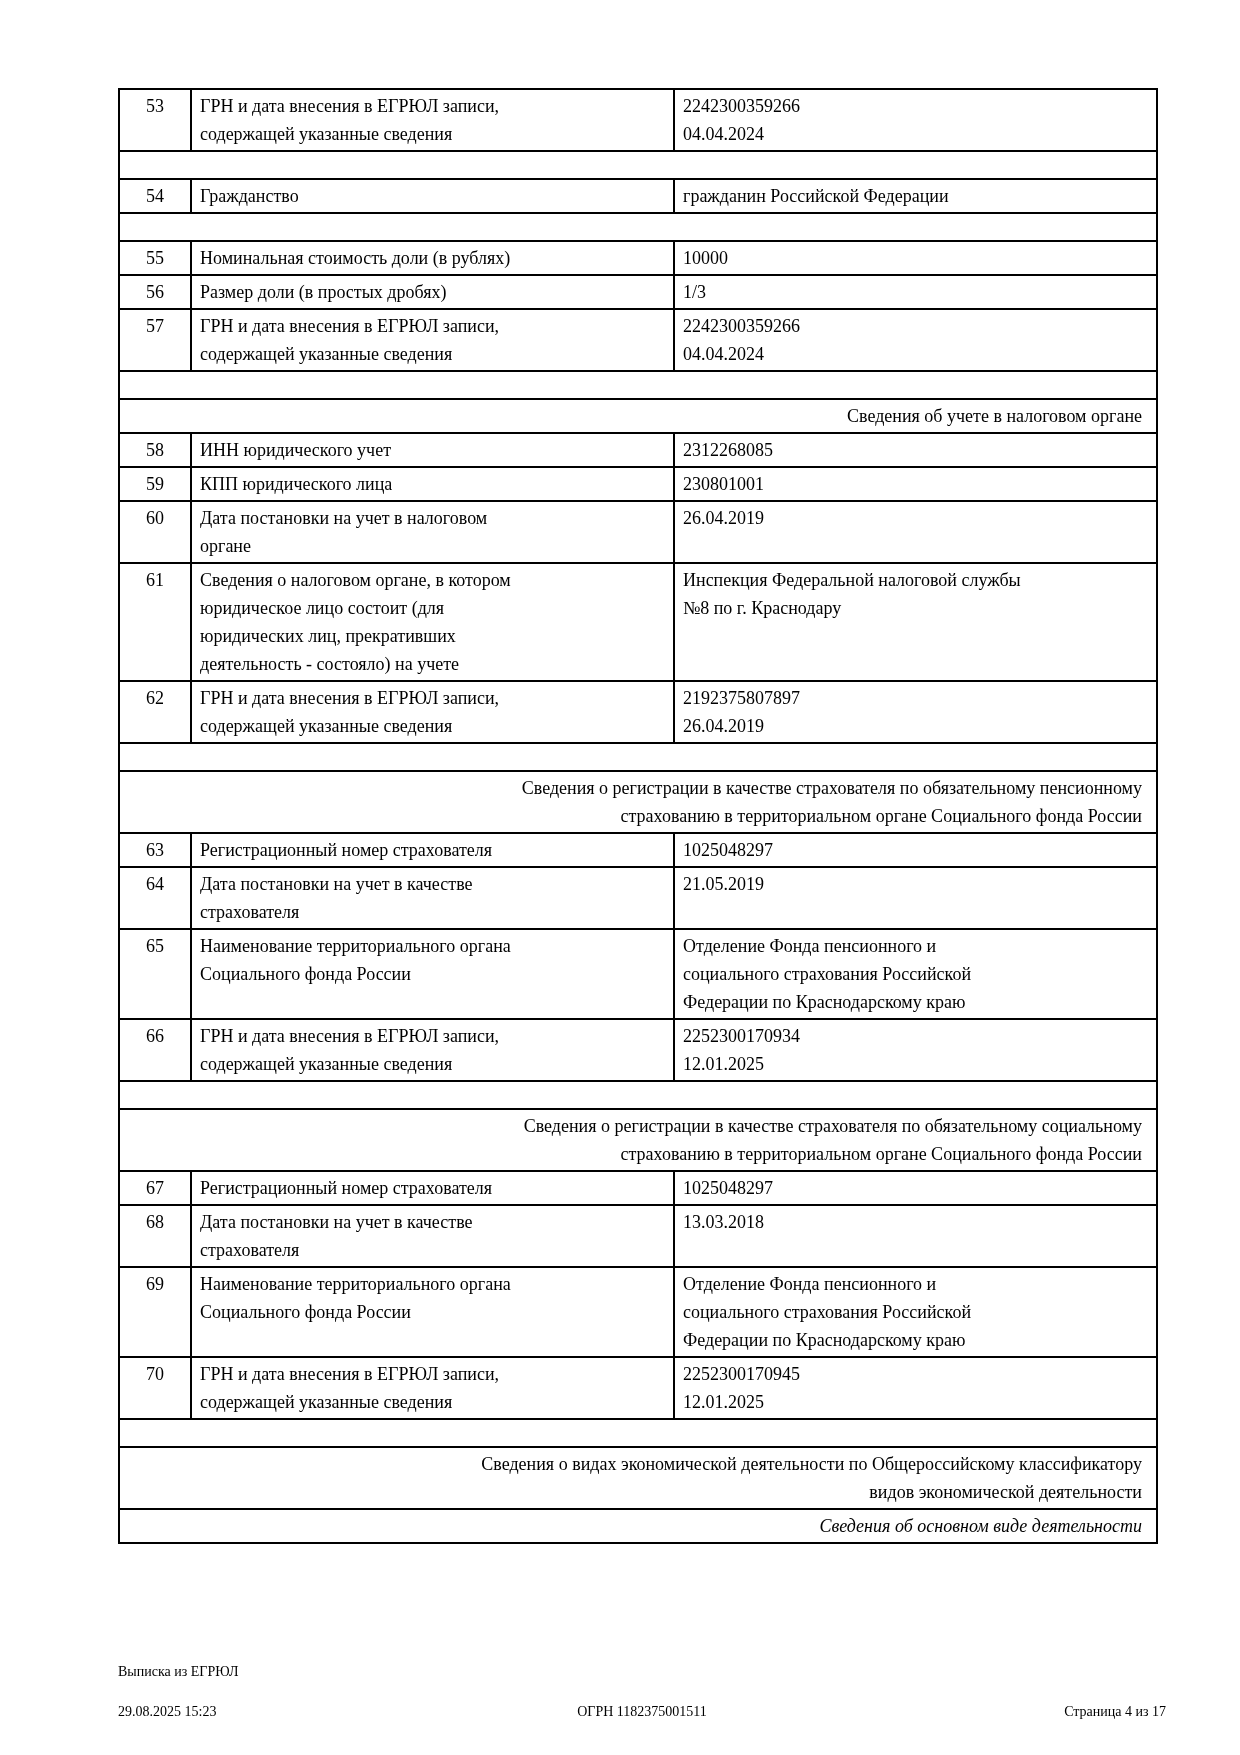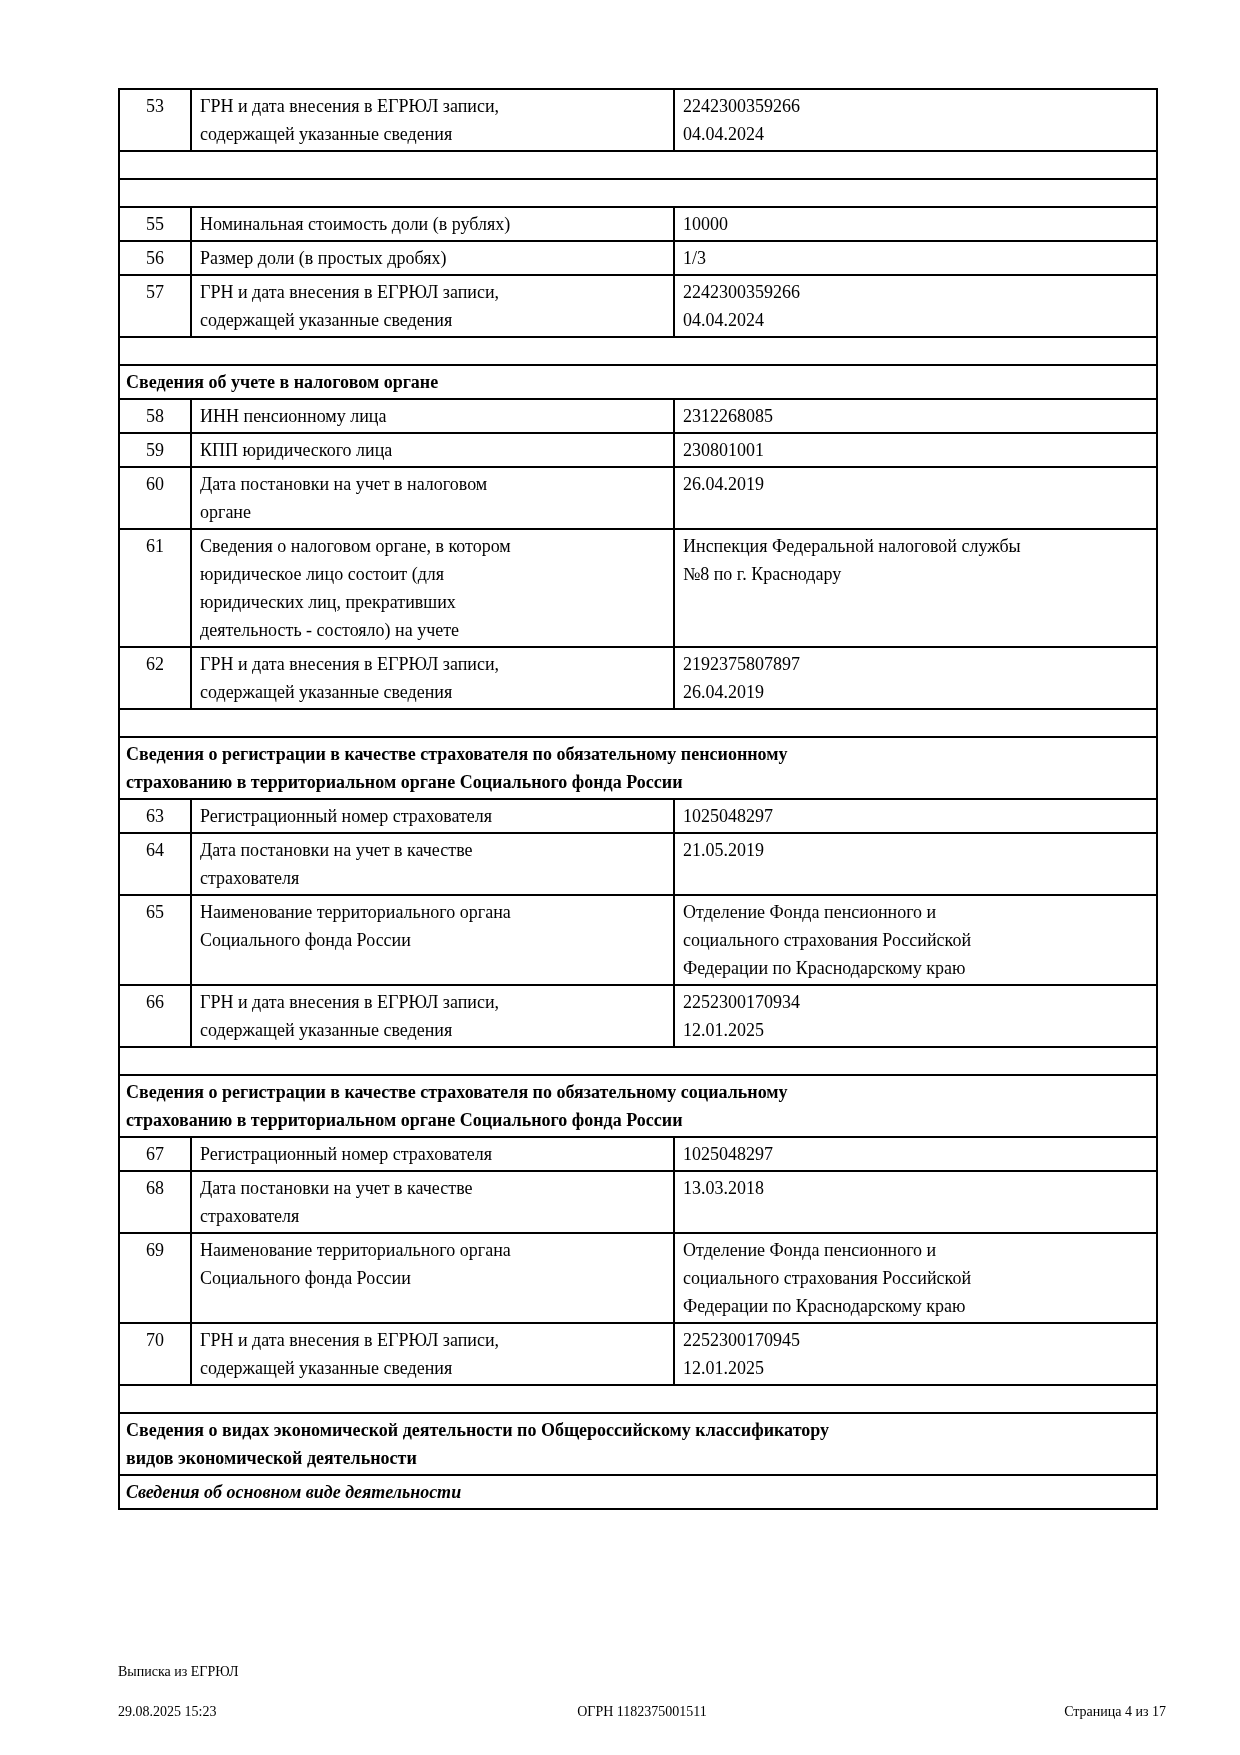--- a/index.html
+++ b/index.html
@@ -37,23 +37,23 @@
   td.num{
     text-align:center;
     padding:2px 2px;
     white-space:normal;
   }
   tr.spacer-row td{
     height:26px;
     padding:0;
   }
   tr.section-row td{
-    font-weight:bold;
-    text-align:left;
-    padding:2px 6px;
+    font-weight:normal;
+    text-align:right;
+    padding:2px 14px;
   }
   tr.section-row.italic td{
     font-style:italic;
   }
   .footer{
     position:absolute;
     left:118px;
     width:1048px;
     top:1662px;
     font-size:14px;
@@ -83,20 +83,25 @@
         <tr class="data-row">
           <td class="num">53</td>
           <td class="label">ГРН и дата внесения в ЕГРЮЛ записи,
 содержащей указанные сведения</td>
           <td class="value">2242300359266
 04.04.2024</td>
         </tr>
         <tr class="spacer-row">
           <td colspan="3"></td>
         </tr>
+        <tr class="data-row">
+          <td class="num">54</td>
+          <td class="label">Гражданство</td>
+          <td class="value">гражданин Российской Федерации</td>
+        </tr>
         <tr class="spacer-row">
           <td colspan="3"></td>
         </tr>
         <tr class="data-row">
           <td class="num">55</td>
           <td class="label">Номинальная стоимость доли (в рублях)</td>
           <td class="value">10000</td>
         </tr>
         <tr class="data-row">
           <td class="num">56</td>
@@ -111,21 +116,21 @@
 04.04.2024</td>
         </tr>
         <tr class="spacer-row">
           <td colspan="3"></td>
         </tr>
         <tr class="section-row">
           <td colspan="3">Сведения об учете в налоговом органе</td>
         </tr>
         <tr class="data-row">
           <td class="num">58</td>
-          <td class="label">ИНН пенсионному лица</td>
+          <td class="label">ИНН юридического учет</td>
           <td class="value">2312268085</td>
         </tr>
         <tr class="data-row">
           <td class="num">59</td>
           <td class="label">КПП юридического лица</td>
           <td class="value">230801001</td>
         </tr>
         <tr class="data-row">
           <td class="num">60</td>
           <td class="label">Дата постановки на учет в налоговом

